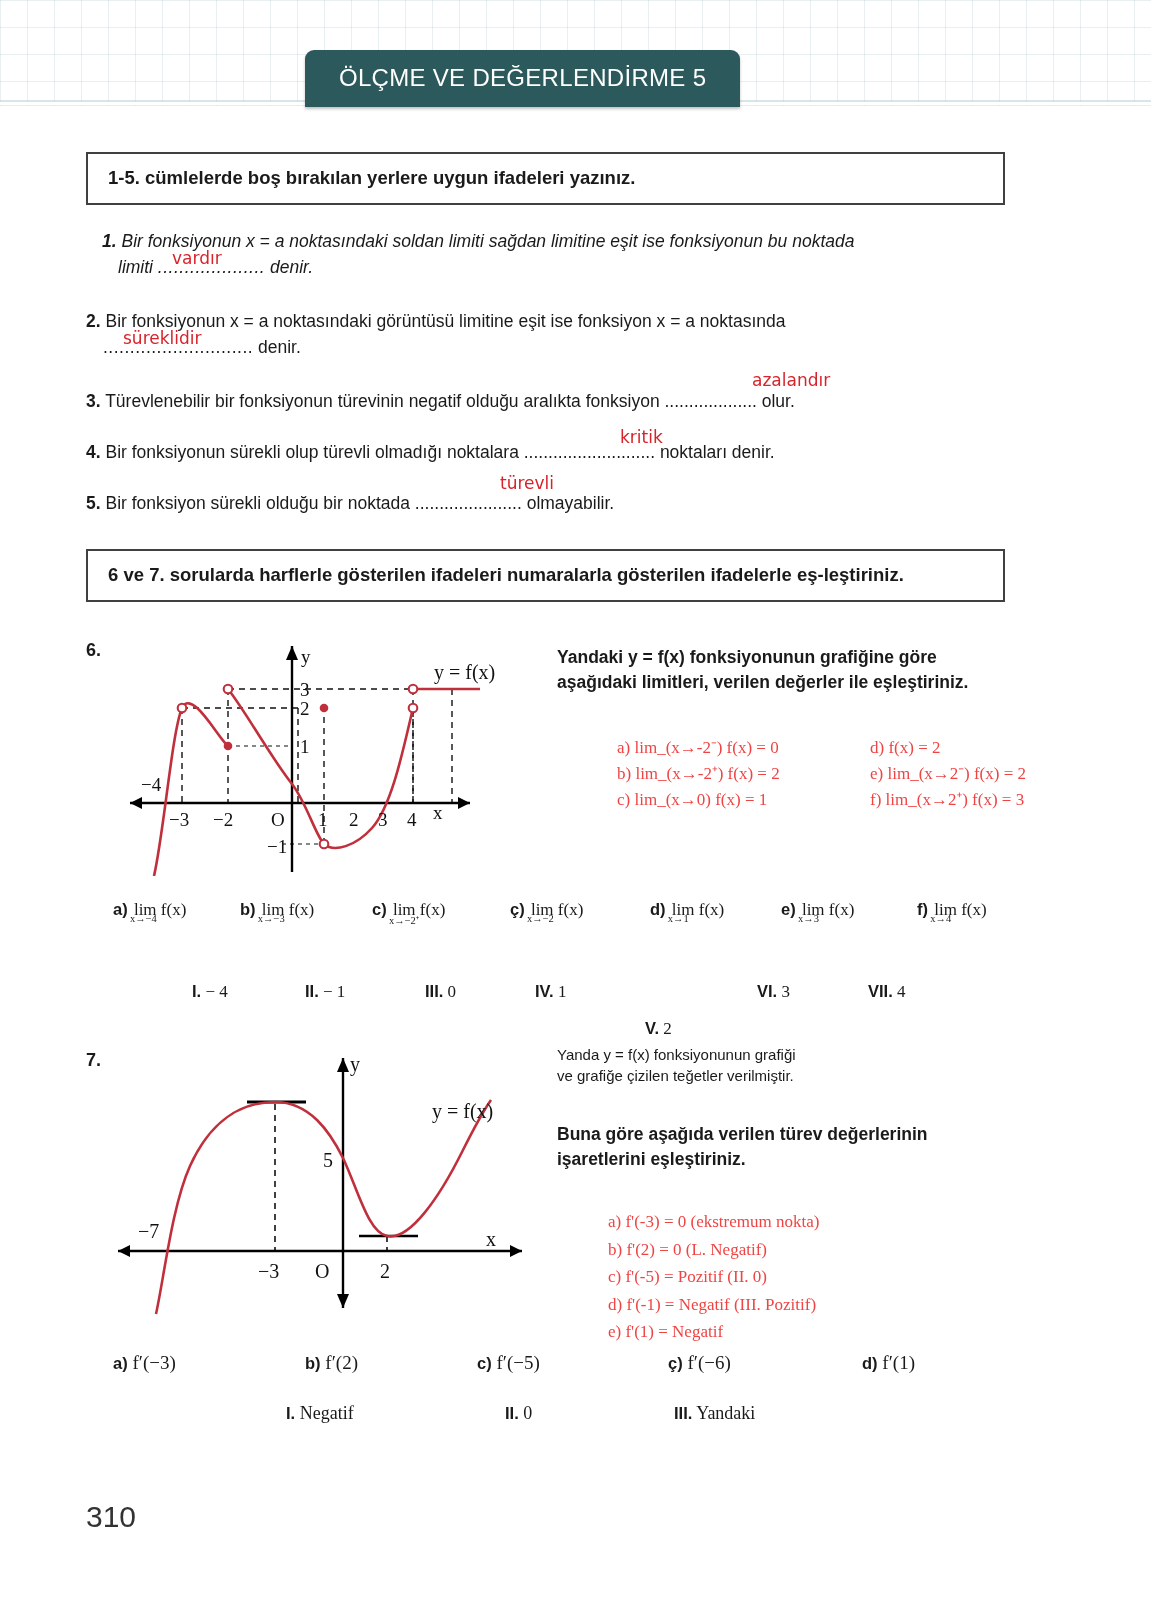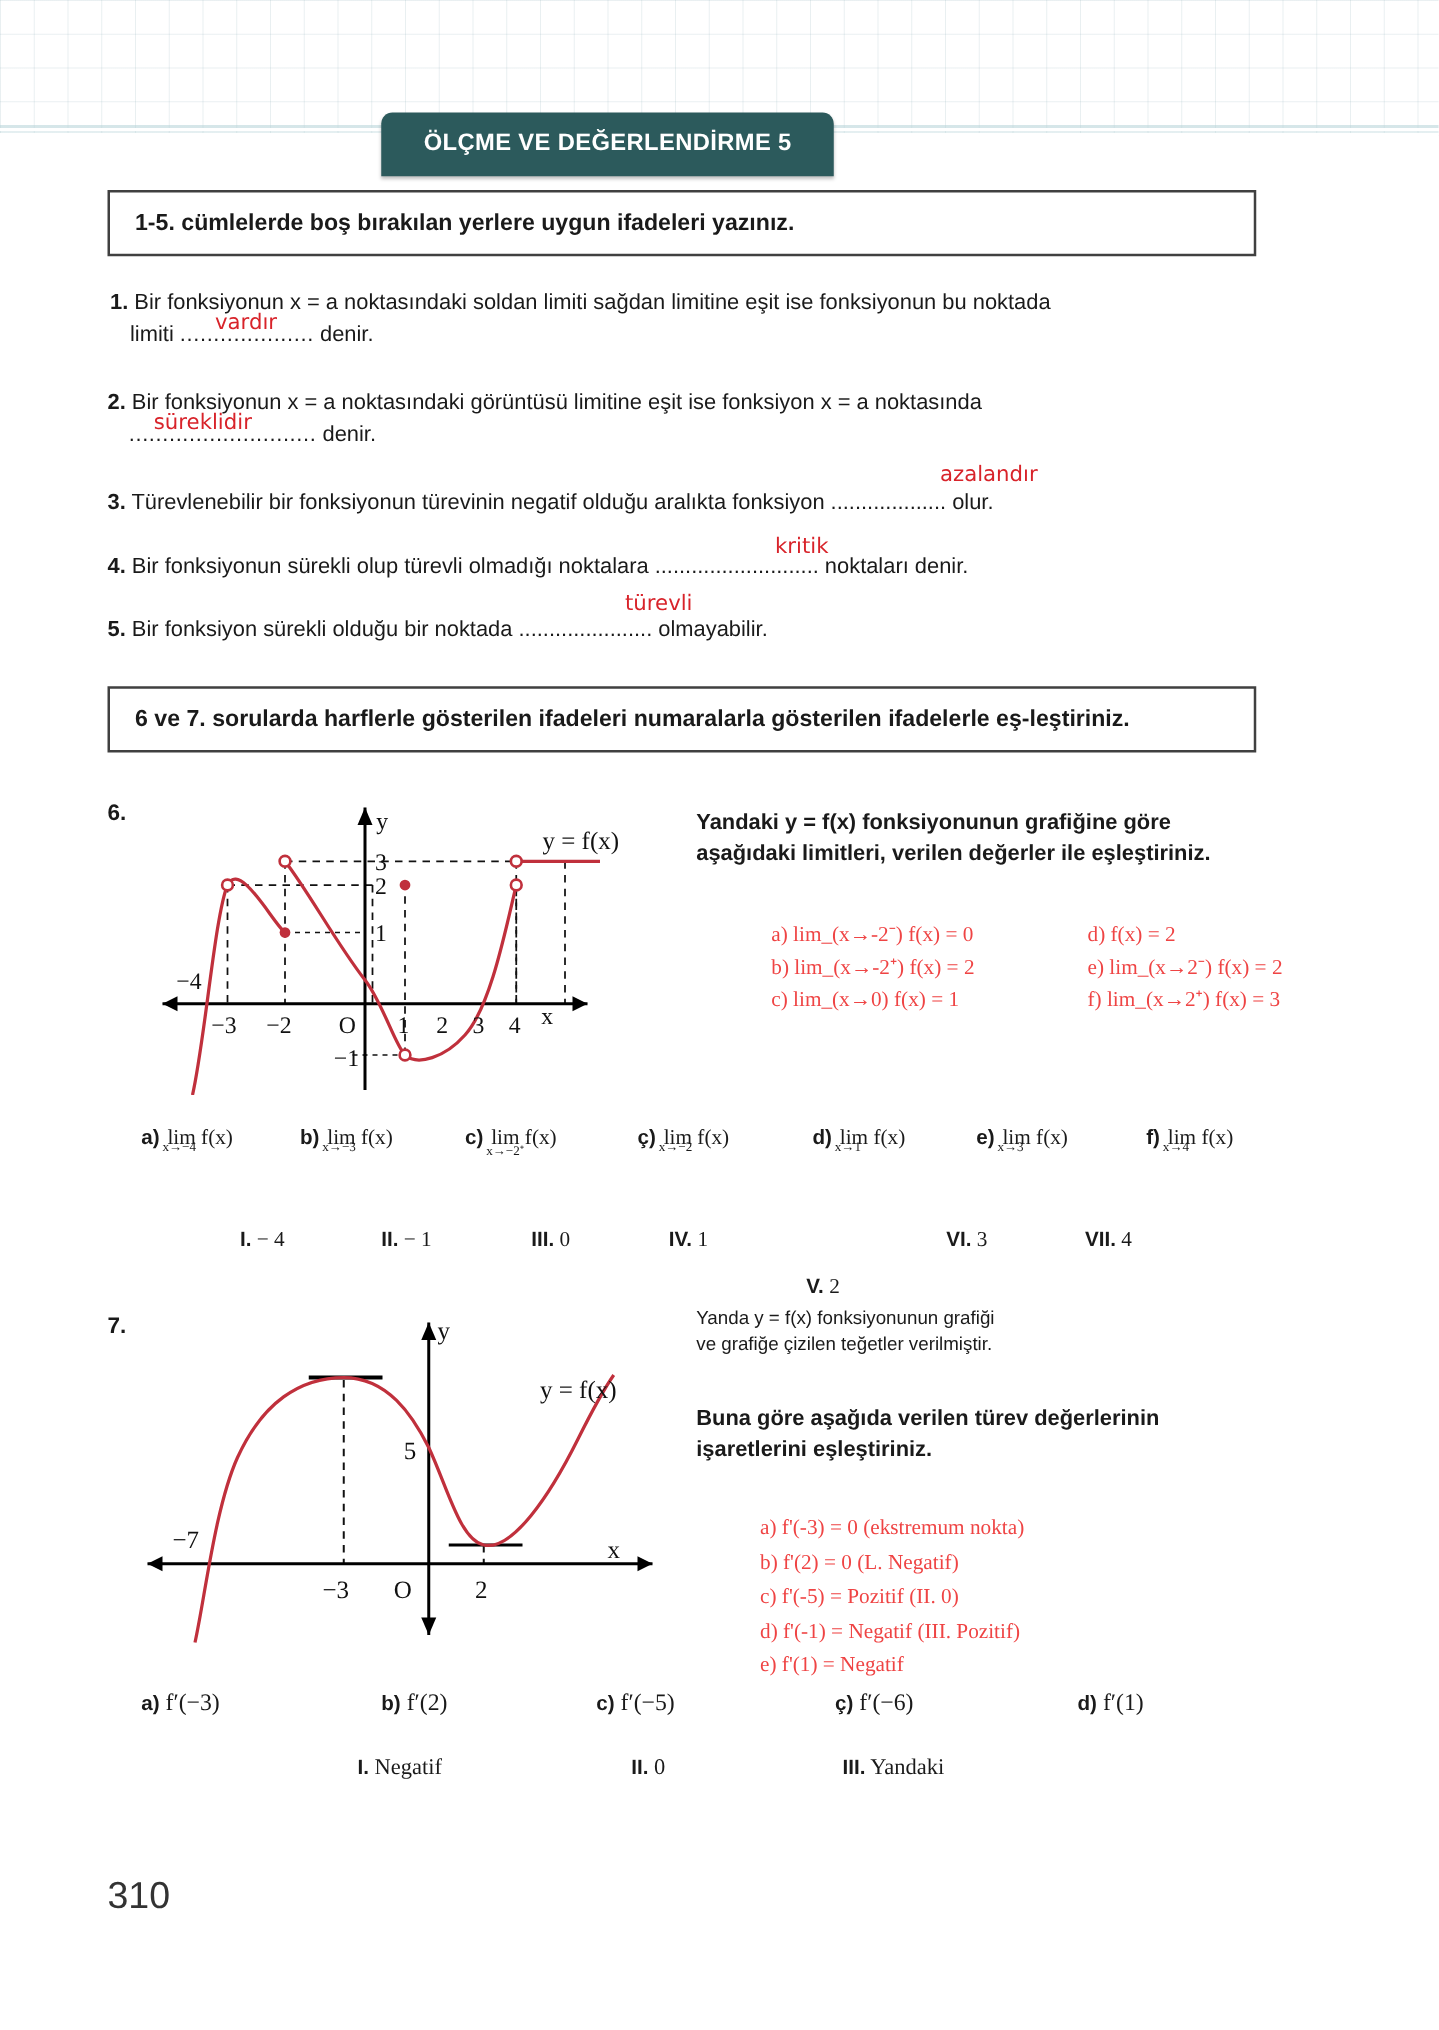--- a/index.html
+++ b/index.html
@@ -28,24 +28,23 @@
       rgba(180,210,215,.35) 5px, rgba(180,210,215,.35) 6px,
       #fff 6px);
   }
 
   .banner {
     position:absolute; left:305px; top:50px;
     background:#2c5a5c;
     color:#fff;
     padding:14px 34px 15px 34px;
     border-radius:9px 9px 0 0;
-    font-size:19px; font-weight:bold; letter-spacing:.3px;
+    font-size:24px; font-weight:normal; letter-spacing:.3px;
     box-shadow: 0 2px 3px rgba(0,0,0,.25);
     white-space:nowrap;
-    margin-top:40px;
   }
 
   .instr-box {
     position:absolute; left:86px; width:919px;
     border:2px solid #404040;
     padding:12px 20px;
     font-size:18.5px; font-weight:bold;
     line-height:1.35;
   }
   #instr1 { top:152px; }
@@ -101,21 +100,21 @@
 </head>
 <body>
 
 <div class="paper-grid"></div>
 <div class="paper-rule"></div>
 
 <div class="banner">ÖLÇME VE DEĞERLENDİRME  5</div>
 
 <div class="instr-box" id="instr1">1-5. cümlelerde boş bırakılan yerlere uygun ifadeleri yazınız.</div>
 
-<div class="q" style="left:88px; top:228px; width:900px;">
+<div class="q" style="left:102px; top:228px; width:900px;font-style:italic;">
   <span class="qnum">1.</span>
   <span>Bir fonksiyonun x = a noktasındaki soldan limiti sağdan limitine eşit ise fonksiyonun bu noktada</span><br>
   <span style="display:inline-block; margin-left:16px;">
     <span>limiti </span><span class="blank-line">....................</span><span> denir.</span>
   </span>
 </div>
 <div class="ans" style="left:172px; top:248px;">vardır</div>
 
 <div class="q" style="left:86px; top:308px; width:900px;">
   <span class="qnum">2.</span>

